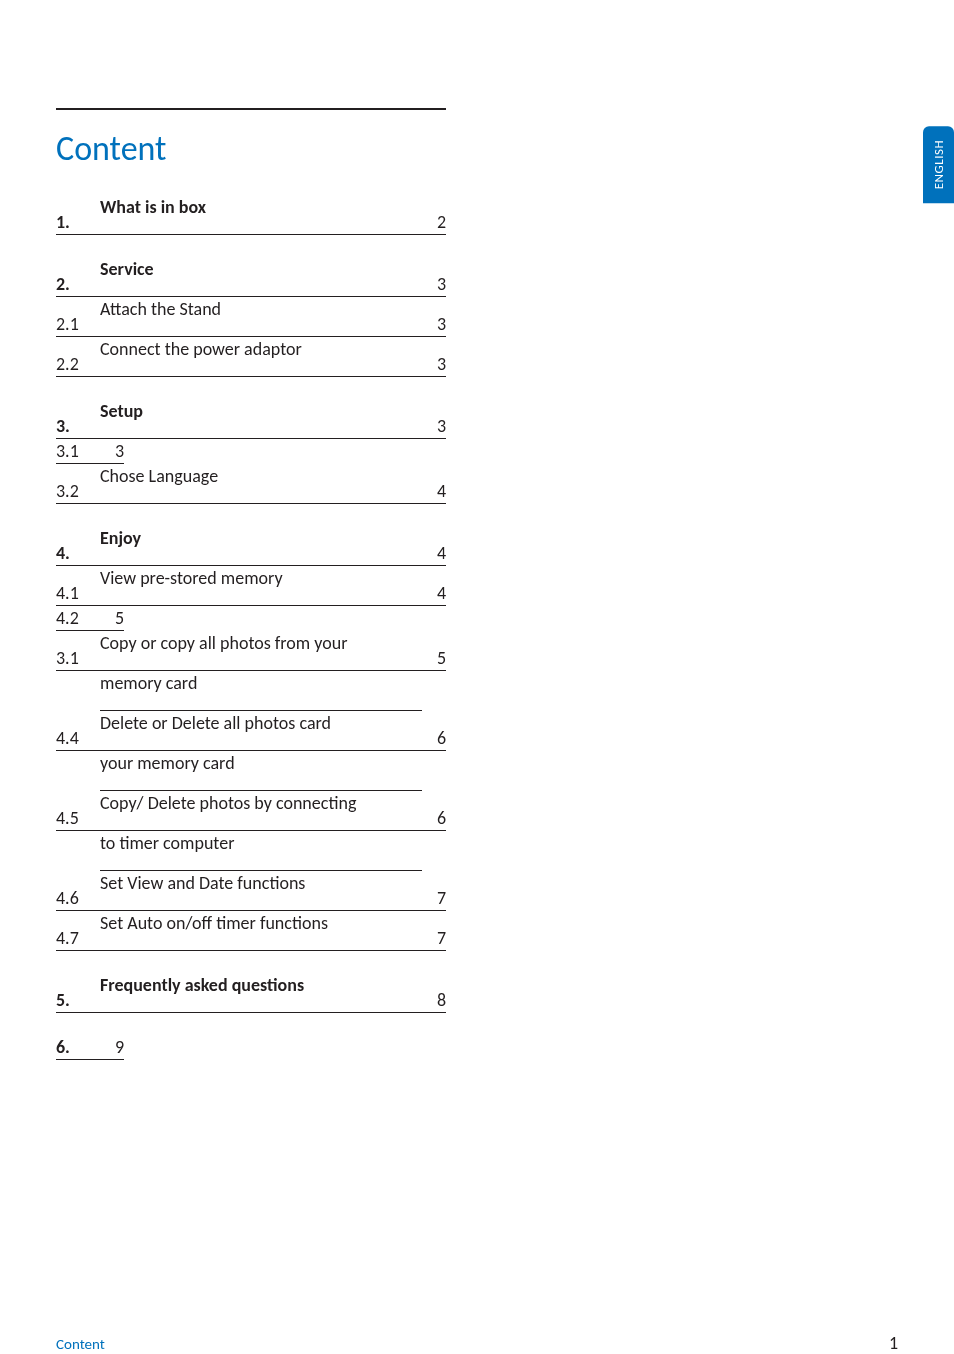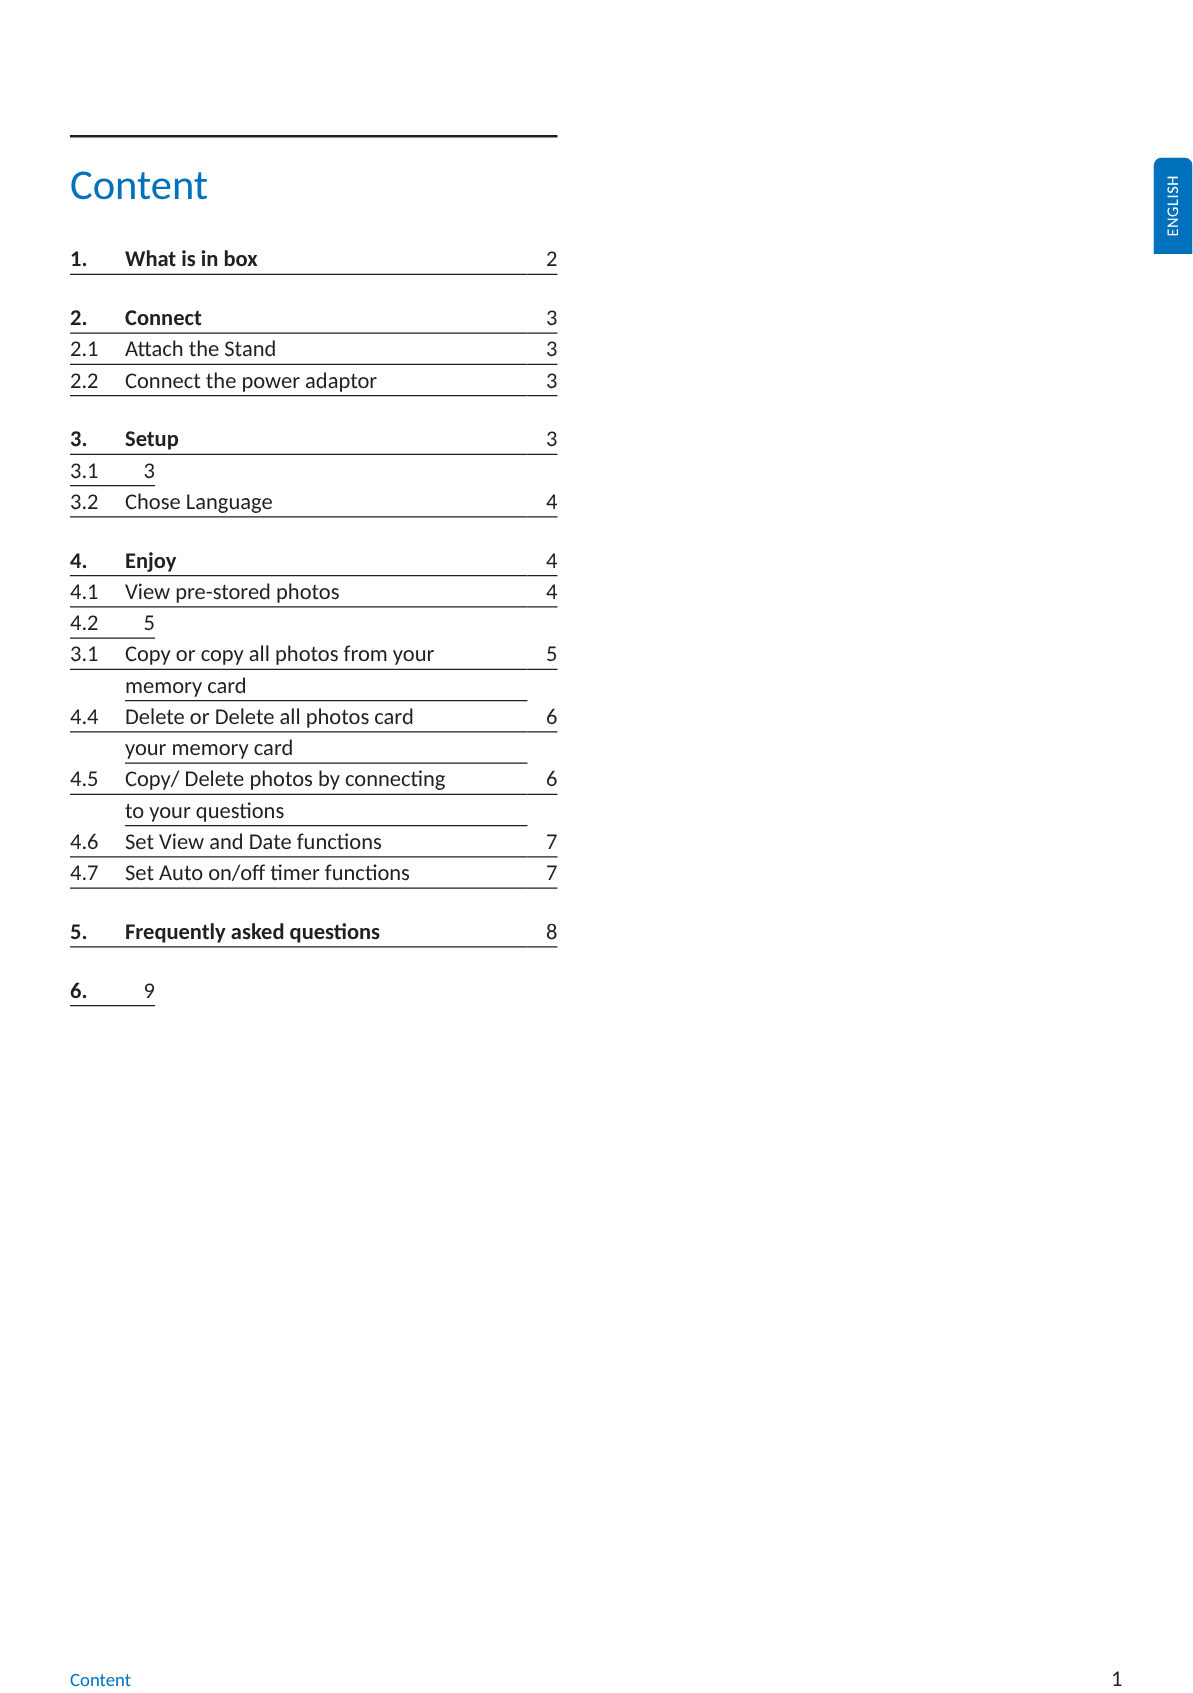--- a/index.html
+++ b/index.html
@@ -49,21 +49,21 @@
     }
     .num-cell {
       width: 44px;
       flex-shrink: 0;
       border-bottom: 1px solid #231f20;
       padding: 3px 0 3px 0;
     }
     .title-cell {
       flex: 1;
       border-bottom: 1px solid #231f20;
-      padding: 3px 0 3px 0;
+      padding: 3px 0 18px 0;
       margin-left: 0;
     }
     .page-cell {
       width: 24px;
       text-align: right;
       border-bottom: 1px solid #231f20;
       padding: 3px 0 3px 0;
       flex-shrink: 0;
     }
     .bold {
@@ -120,21 +120,21 @@
       <div class="section">
         <div class="row">
           <div class="num-cell bold">1.</div>
           <div class="title-cell bold">What is in box</div>
           <div class="page-cell">2</div>
         </div>
       </div>
       <div class="section">
         <div class="row">
           <div class="num-cell bold">2.</div>
-          <div class="title-cell bold">Connect</div>
+          <div class="title-cell bold">Service</div>
           <div class="page-cell">3</div>
         </div>
         <div class="row">
           <div class="num-cell">2.1</div>
           <div class="title-cell">Attach the Stand</div>
           <div class="page-cell">3</div>
         </div>
         <div class="row">
           <div class="num-cell">2.2</div>
           <div class="title-cell">Connect the power adaptor</div>
@@ -158,21 +158,21 @@
         </div>
       </div>
       <div class="section">
         <div class="row">
           <div class="num-cell bold">4.</div>
           <div class="title-cell bold">Enjoy</div>
           <div class="page-cell">4</div>
         </div>
         <div class="row">
           <div class="num-cell">4.1</div>
-          <div class="title-cell">View pre-stored photos</div>
+          <div class="title-cell">View pre-stored memory</div>
           <div class="page-cell">4</div>
         </div>
         <div class="row">
           <div class="num-cell">4.2</div>
           <div class="page-cell">5</div>
         </div>
         <div class="row">
           <div class="num-cell">3.1</div>
           <div class="title-cell">Copy or copy all photos from your</div>
           <div class="page-cell">5</div>
@@ -192,21 +192,21 @@
           <div class="title-cell">your memory card</div>
           <div class="page-cell">&nbsp;</div>
         </div>
         <div class="row">
           <div class="num-cell">4.5</div>
           <div class="title-cell">Copy/ Delete photos by connecting</div>
           <div class="page-cell">6</div>
         </div>
         <div class="row cont-row">
           <div class="num-cell">&nbsp;</div>
-          <div class="title-cell">to your questions</div>
+          <div class="title-cell">to timer computer</div>
           <div class="page-cell">&nbsp;</div>
         </div>
         <div class="row">
           <div class="num-cell">4.6</div>
           <div class="title-cell">Set View and Date functions</div>
           <div class="page-cell">7</div>
         </div>
         <div class="row">
           <div class="num-cell">4.7</div>
           <div class="title-cell">Set Auto on/off timer functions</div>

